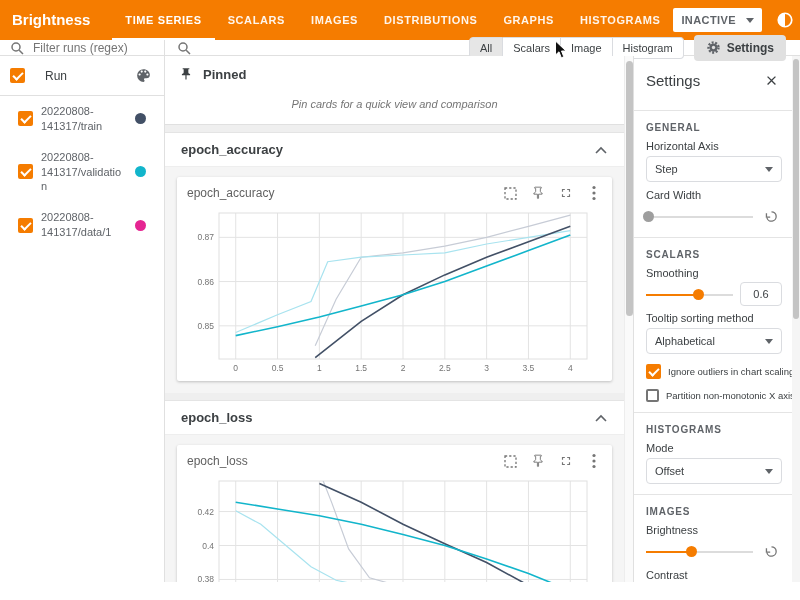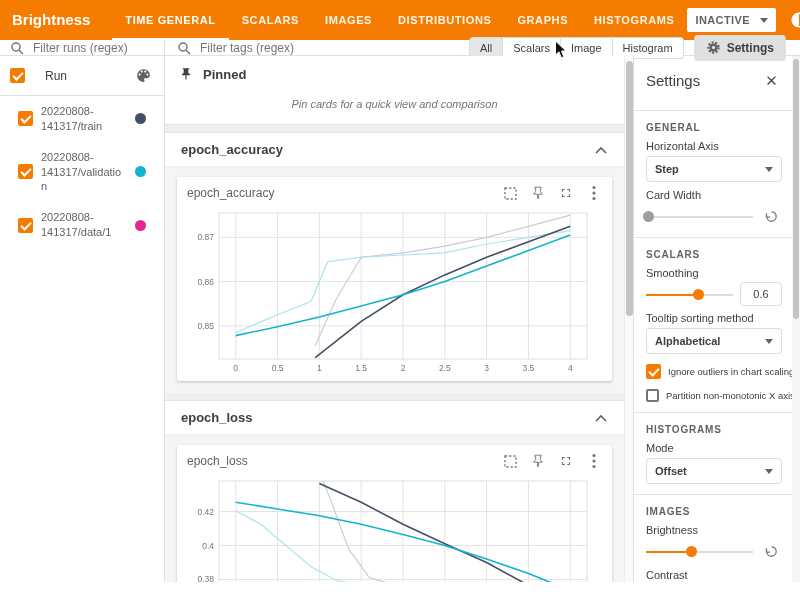--- a/index.html
+++ b/index.html
@@ -67,21 +67,21 @@
   .vscroll { position:absolute; top:0; right:0; width:9px; height:100%; background:#fafafa; border-left:1px solid #ededed; }
   .vthumb { position:absolute; top:5px; left:1px; width:7px; height:255px; background:#c4c4c4; border-radius:4px; cursor:pointer; }
 
   
   .settings { width:167px; border-left:1px solid #e0e0e0; position:relative; padding:0 18px 0 12px; overflow:hidden; }
   .settings-head { display:flex; align-items:center; justify-content:space-between; padding:13px 0 9px; }
   .settings-title { font-size:15px; color:#3c4043; }
   .divider { height:1px; background:#e4e4e4; margin:10px -18px 0 -12px; }
   .sec-heading { font-size:10px; font-weight:bold; letter-spacing:.8px; color:#5f6368; margin:11px 0 2px; }
   .ctl-label { font-size:11px; color:#3c4043; margin:7px 0 4px; }
-  .select { height:26px; border:1px solid #dadce0; border-radius:4px; display:flex; align-items:center; justify-content:space-between; padding:0 8px; font-size:11px; color:#3c4043; cursor:pointer; background:#fff;font-weight:bold; }
+  .select { height:26px; border:1px solid #dadce0; border-radius:4px; display:flex; align-items:center; justify-content:space-between; padding:0 8px; font-size:11px; color:#3c4043; cursor:pointer; background:#fff; }
   .slider-row { display:flex; align-items:center; gap:7px; height:22px; }
   .slider { position:relative; flex:1; height:13px; cursor:pointer; }
   .slider .track { position:absolute; left:0; right:0; top:6px; height:2px; background:#dcdcdc; }
   .slider .fill { position:absolute; left:0; top:6px; height:2px; }
   .slider .thumb { position:absolute; top:1px; width:11px; height:11px; border-radius:50%; }
   .value-box { width:42px; height:24px; border:1px solid #dadce0; border-radius:4px; font-size:11px; color:#3c4043; text-align:center; font-family:inherit; outline:none; }
   .cb-row { display:flex; align-items:center; gap:7px; margin:10px 0; white-space:nowrap; }
   .cb-label { font-size:9.5px; color:#3c4043; }
   .pscroll { position:absolute; top:0; right:0; width:8px; height:100%; background:#f5f5f5; }
   .pthumb { position:absolute; top:3px; left:1px; width:6px; height:260px; background:#c4c4c4; border-radius:3px; cursor:pointer; }
@@ -89,21 +89,21 @@
   .cursor { position:absolute; left:554px; top:40px; z-index:60; pointer-events:none; }
 </style>
 </head>
 <body>
 
 <div class="app">
 
   <header class="topbar">
     <div class="logo">Brightness</div>
     <nav class="tabs">
-      <div class="tab active">TIME GENERAL</div>
+      <div class="tab active">TIME SERIES</div>
       <div class="tab">SCALARS</div>
       <div class="tab">IMAGES</div>
       <div class="tab">DISTRIBUTIONS</div>
       <div class="tab">GRAPHS</div>
       <div class="tab">HISTOGRAMS</div>
     </nav>
     <div class="topbar-right">
       <div class="status-select">
         <span>INACTIVE</span>
         <span class="caret"></span>
@@ -124,21 +124,20 @@
           <circle cx="6" cy="6" r="4" fill="none" stroke="#757575" stroke-width="1.5"></circle>
           <line x1="9.2" y1="9.2" x2="13" y2="13" stroke="#757575" stroke-width="1.5"></line>
         </svg>
       <input class="filter-input" placeholder="Filter runs (regex)" style="">
     </div>
     <div class="tags-filter">
       <svg width="14" height="14" viewBox="0 0 14 14">
           <circle cx="6" cy="6" r="4" fill="none" stroke="#757575" stroke-width="1.5"></circle>
           <line x1="9.2" y1="9.2" x2="13" y2="13" stroke="#757575" stroke-width="1.5"></line>
         </svg>
-      <input class="filter-input" placeholder="Filter tags (regex)" style="">
     </div>
     <div class="toggle-group">
       <div class="toggle selected">All</div>
       <div class="toggle">Scalars</div>
       <div class="toggle">Image</div>
       <div class="toggle">Histogram</div>
     </div>
     <button class="settings-btn">
       <svg width="15" height="15" viewBox="0 0 16 16">
           <circle cx="8" cy="8" r="5.4" fill="none" stroke="#5f6368" stroke-width="2.4" stroke-dasharray="2.1 1.7"></circle>

